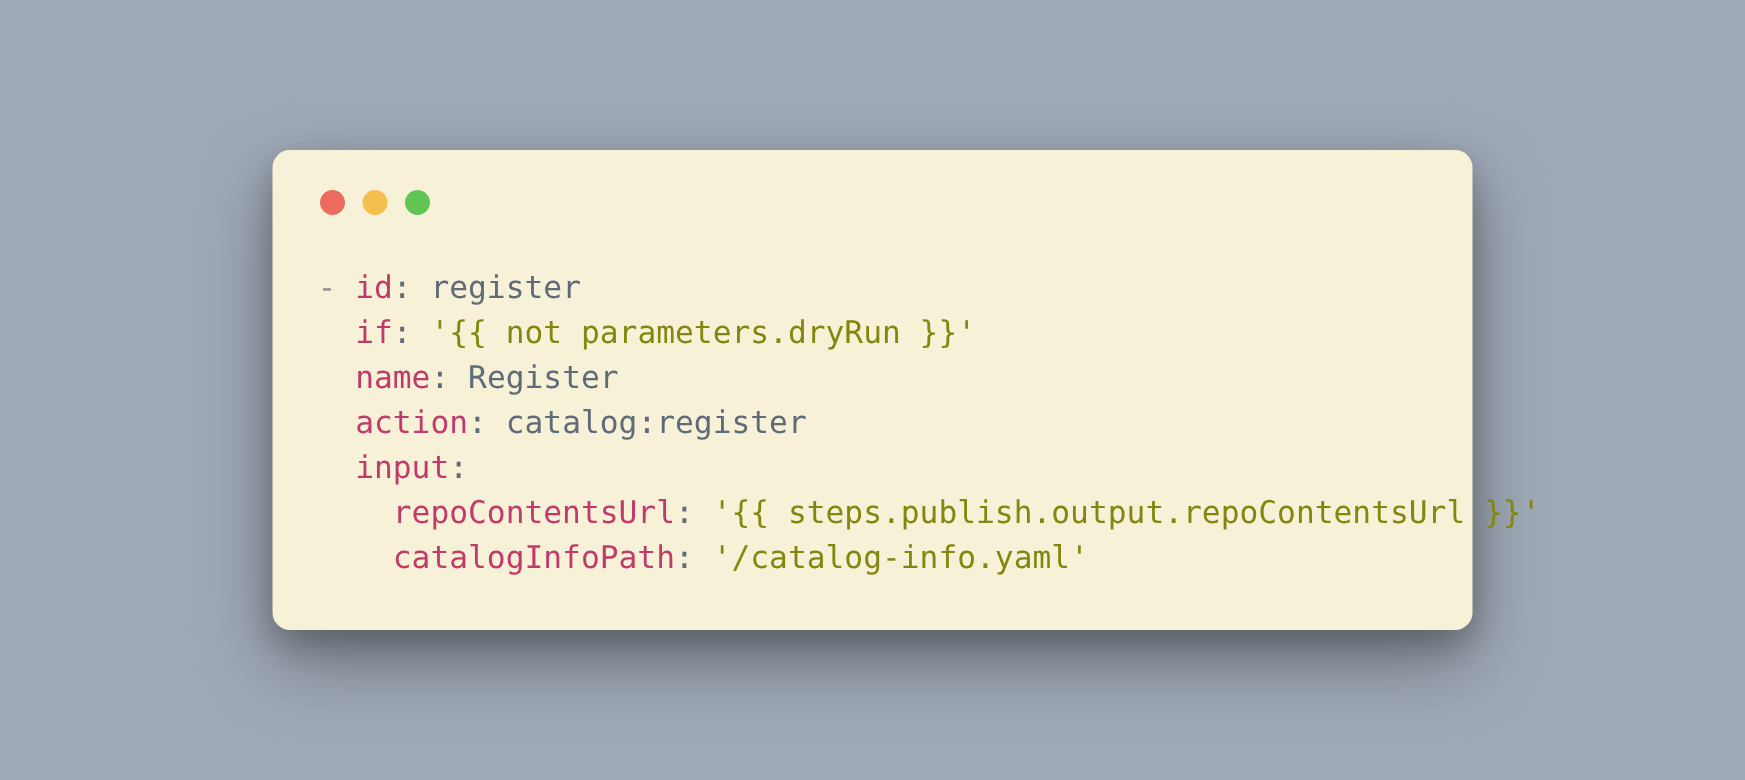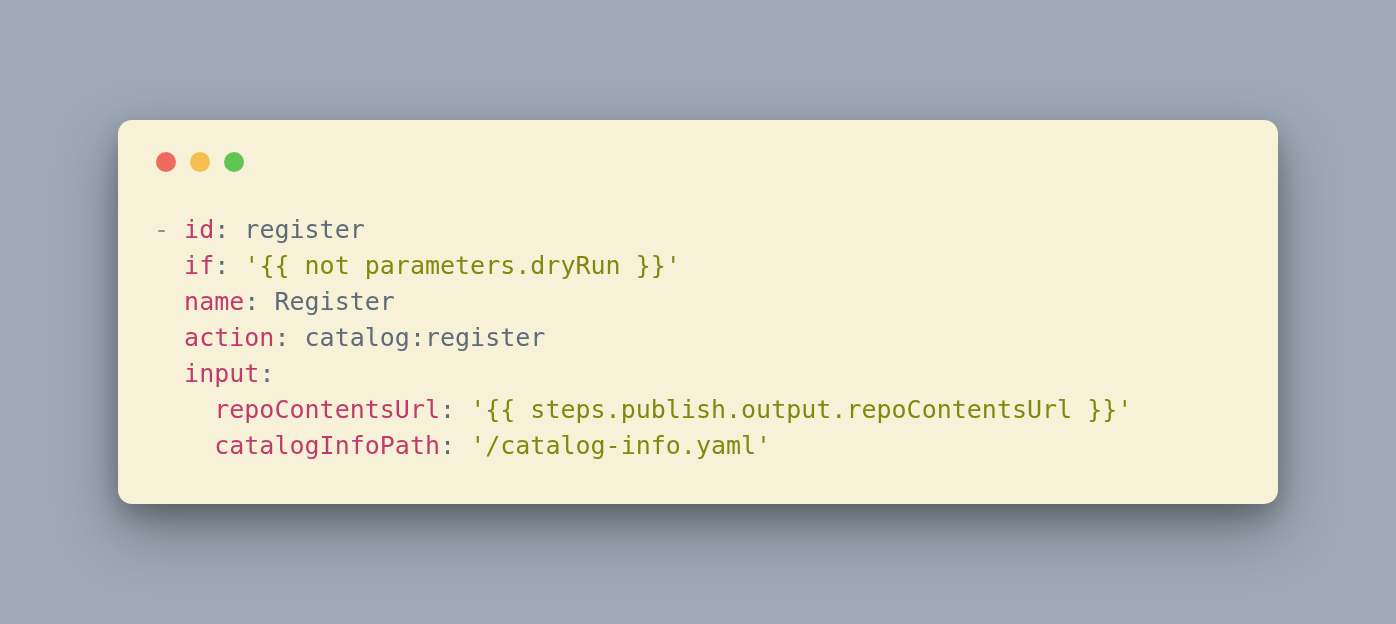--- a/index.html
+++ b/index.html
@@ -12,21 +12,21 @@
       width: 1396px;
       height: 624px;
       background: #a0aab7;
       display: flex;
       align-items: center;
       justify-content: center;
       font-family: ui-monospace, "SF Mono", Menlo, Monaco, Consolas, monospace;
     }
 
     .window {
-      width: 1160px;
+      width: 960px;
       background: #f7f2d7;
       border-radius: 14px;
       box-shadow: 0 25px 60px rgba(0,0,0,0.35), 0 10px 25px rgba(0,0,0,0.20);
       padding: 32px 36px 40px 36px;
     }
 
     .traffic-lights {
       display: flex;
       gap: 14px;
       margin-bottom: 40px;

